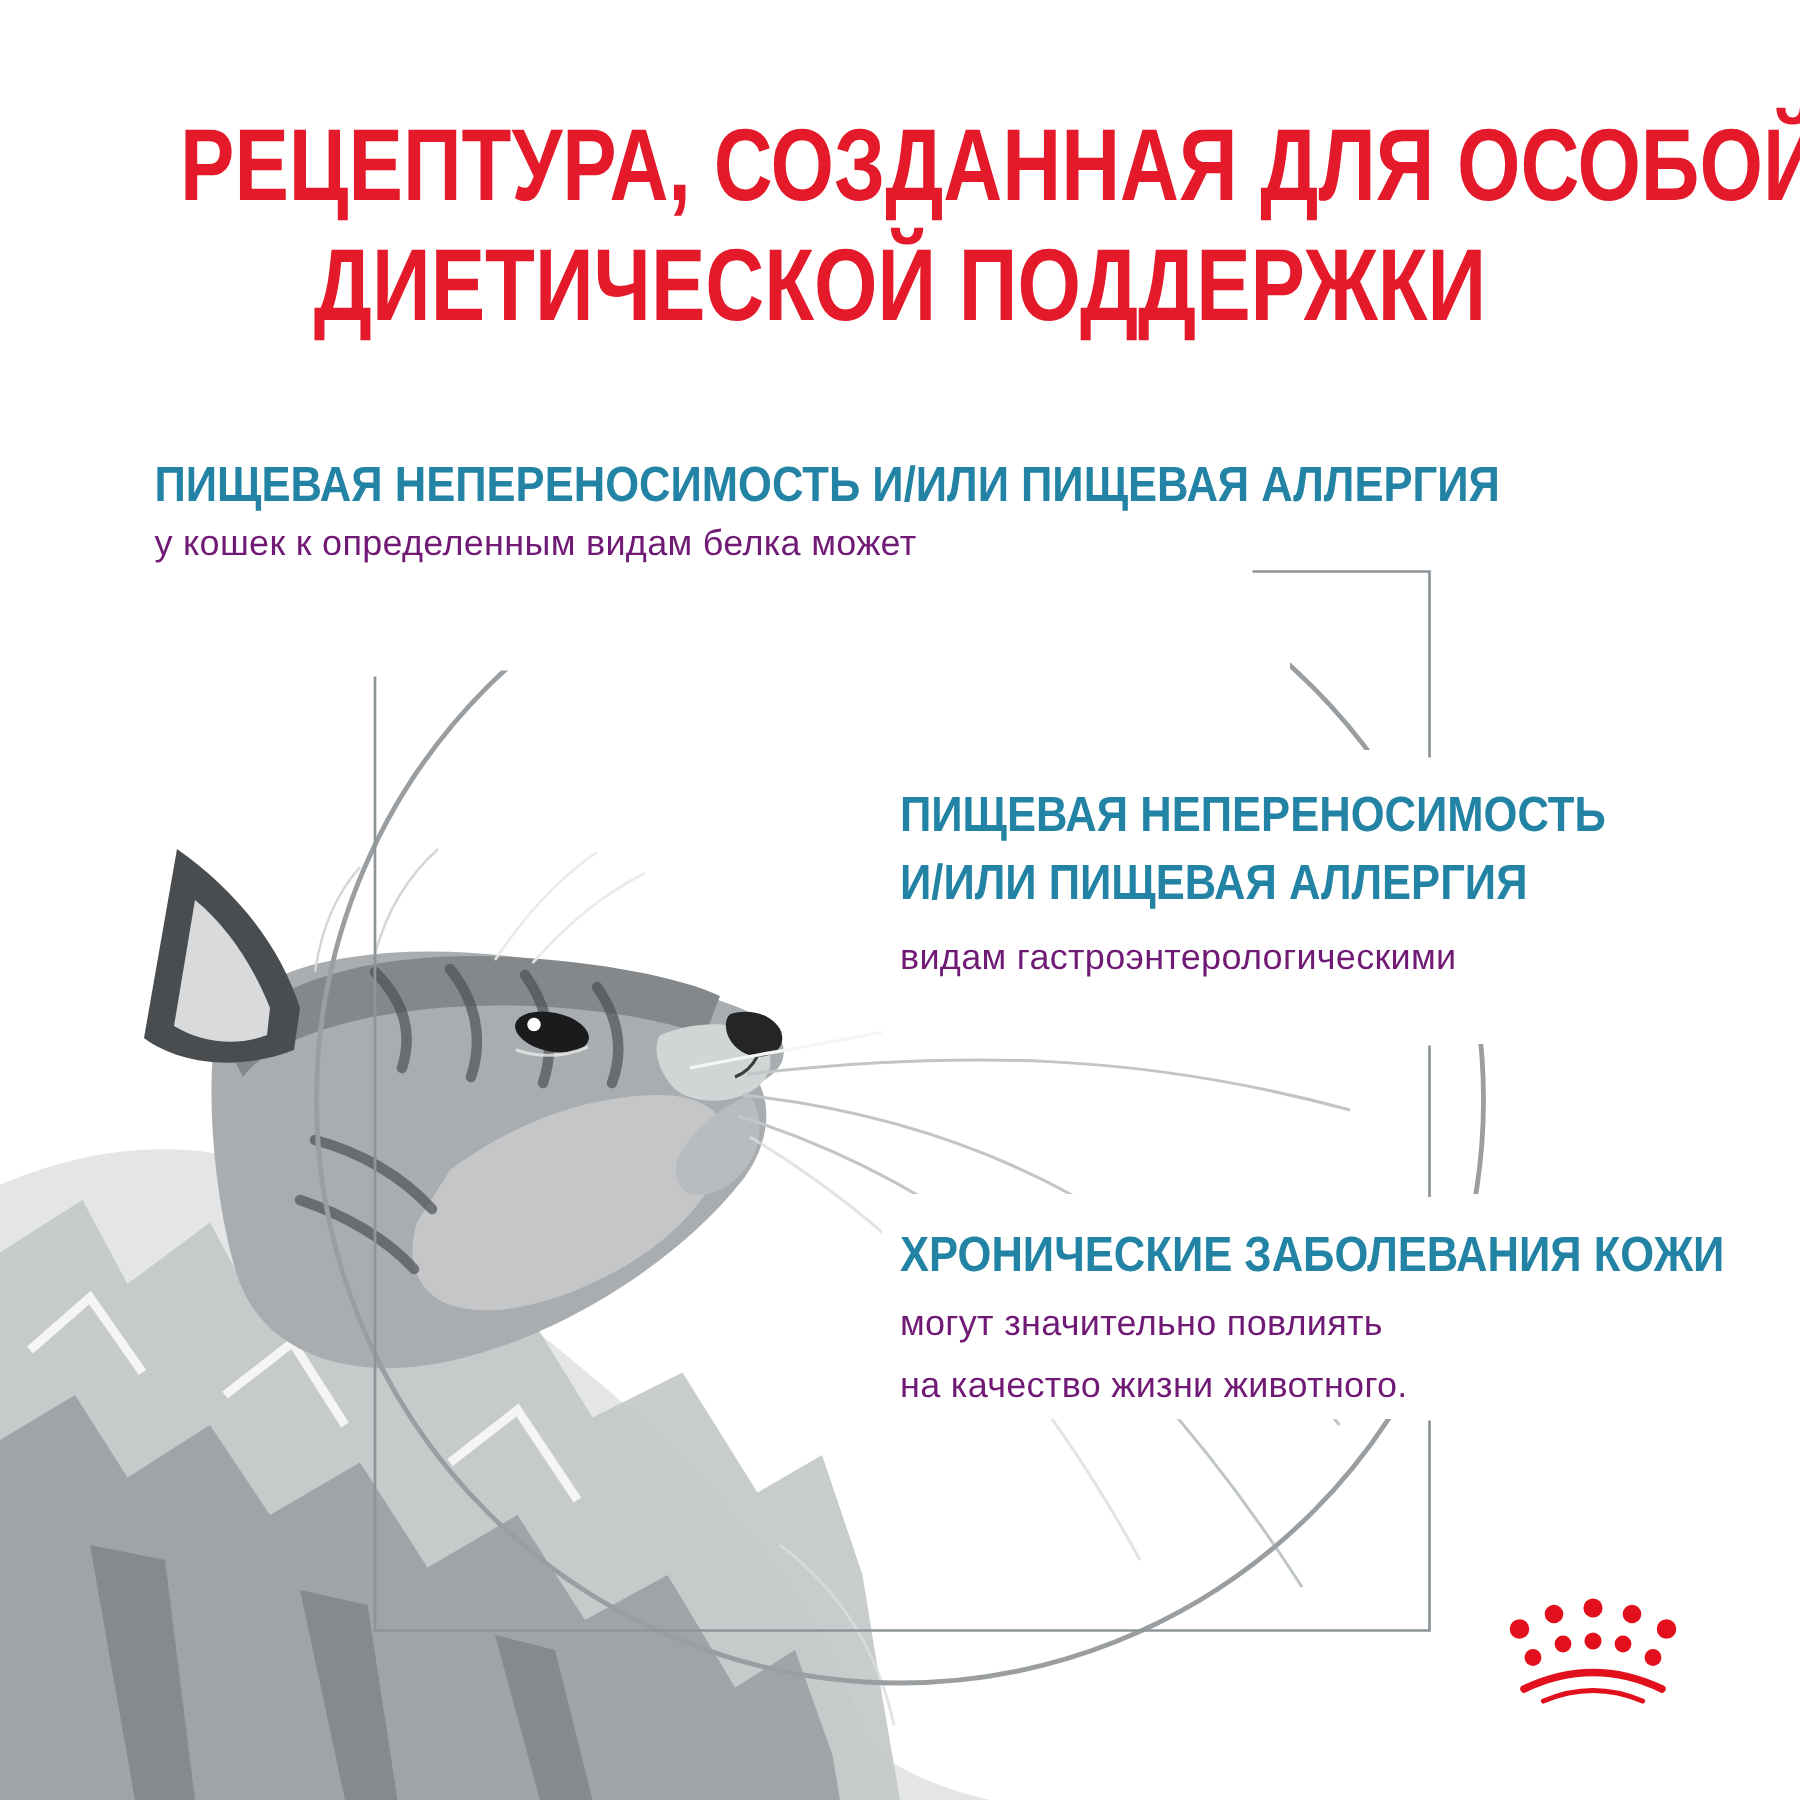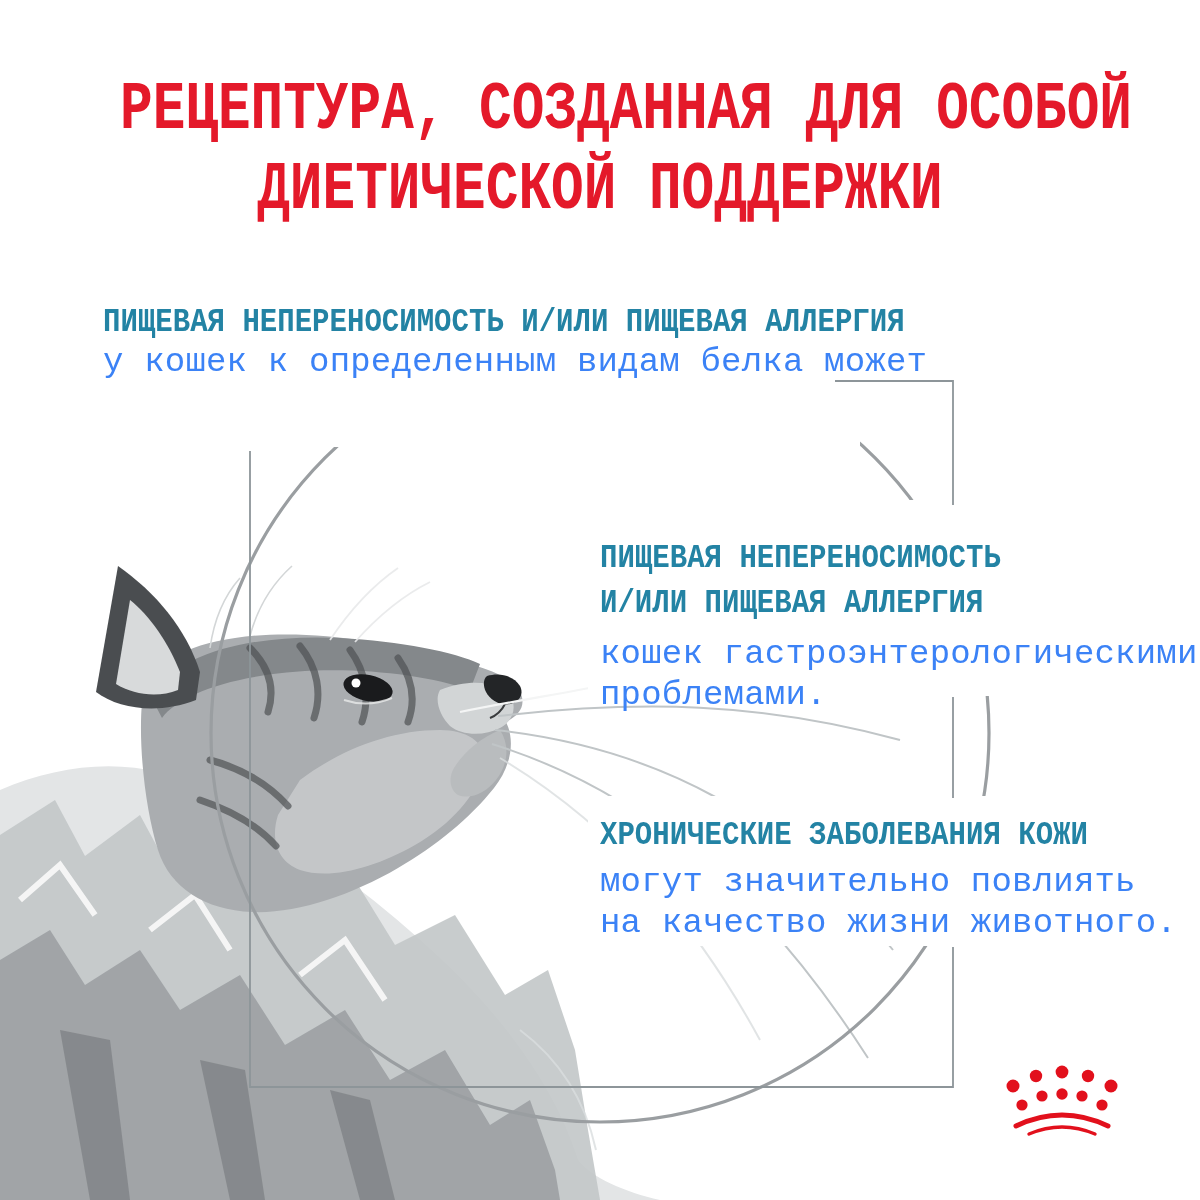--- a/index.html
+++ b/index.html
@@ -1,32 +1,32 @@
 <!DOCTYPE html>
 <html><head>
 <meta charset="utf-8">
 <style>
   html,body{margin:0;padding:0;background:#fff;}
   .canvas{position:relative;width:1200px;height:1200px;background:#ffffff;overflow:hidden;
-          font-family:Liberation Mono, monospace;}
+          font-family:Liberation Sans, sans-serif;}
   svg.layer{position:absolute;left:0;top:0;pointer-events:none;}
   .mask{position:absolute;background:#ffffff;}
   .z1{z-index:1}.z2{z-index:2}.z3{z-index:3}
 
   .title{position:absolute;left:0;top:70px;width:1200px;text-align:center;z-index:4;
          color:#e4192a;font-weight:bold;font-size:68px;line-height:80px;
          transform:scaleX(0.80);transform-origin:50% 0;white-space:nowrap;}
 
   .block{position:absolute;z-index:4;white-space:nowrap;}
   .block .h{color:#2383a4;font-weight:bold;font-size:33px;line-height:45px;
             transform:scaleX(0.88);transform-origin:0 0;}
-  .block .b{color:#3b82f6;font-size:34px;line-height:41px;letter-spacing:.2px;}
+  .block .b{color:#701a75;font-size:24px;line-height:41px;letter-spacing:.2px;}
   #block1{left:103px;top:304px;}
   #block1 .h{line-height:38px;}
-  #block2{left:600px;top:536px;}
+  #block2{left:600px;top:520px;}
   #block3{left:600px;top:816px;}
   #block3 .h{line-height:40px;}
 
   #crown{position:absolute;left:990px;top:1052px;z-index:4;}
 </style>
 </head>
 <body>
 
 <div class="canvas">
 
@@ -102,22 +102,21 @@
 
   <div class="block" id="block1">
     <div class="h">ПИЩЕВАЯ НЕПЕРЕНОСИМОСТЬ И/ИЛИ ПИЩЕВАЯ АЛЛЕРГИЯ</div>
     <div class="b">у кошек к определенным видам белка может</div>
   </div>
 
   <div class="block" id="block2">
     <div class="h">ПИЩЕВАЯ НЕПЕРЕНОСИМОСТЬ</div>
     <div class="h">И/ИЛИ ПИЩЕВАЯ АЛЛЕРГИЯ</div>
     <div style="height:8px"></div>
-    <div class="b">кошек гастроэнтерологическими</div>
-    <div class="b">проблемами.</div>
+    <div class="b">видам гастроэнтерологическими</div>
   </div>
 
   <div class="block" id="block3">
     <div class="h">ХРОНИЧЕСКИЕ ЗАБОЛЕВАНИЯ КОЖИ</div>
     <div style="height:6px"></div>
     <div class="b">могут значительно повлиять</div>
     <div class="b">на качество жизни животного.</div>
   </div>
 
   <svg id="crown" width="150" height="95" viewBox="990 1052 150 95">

